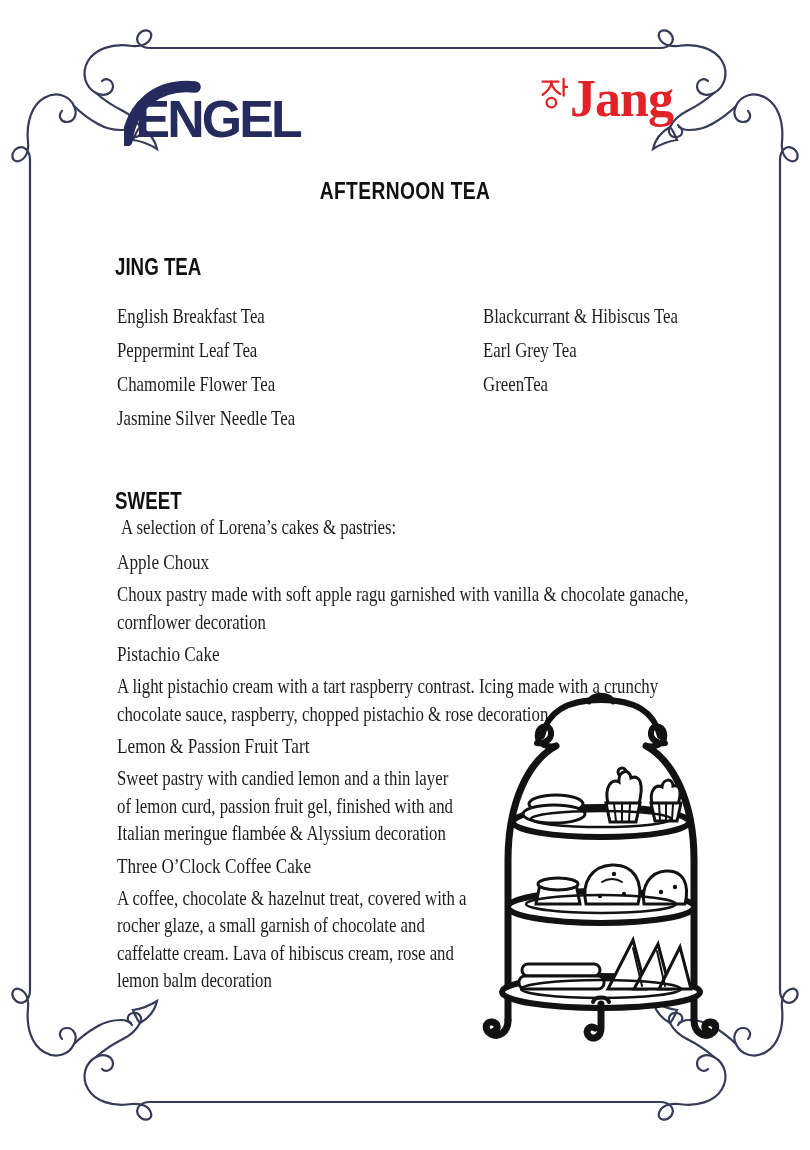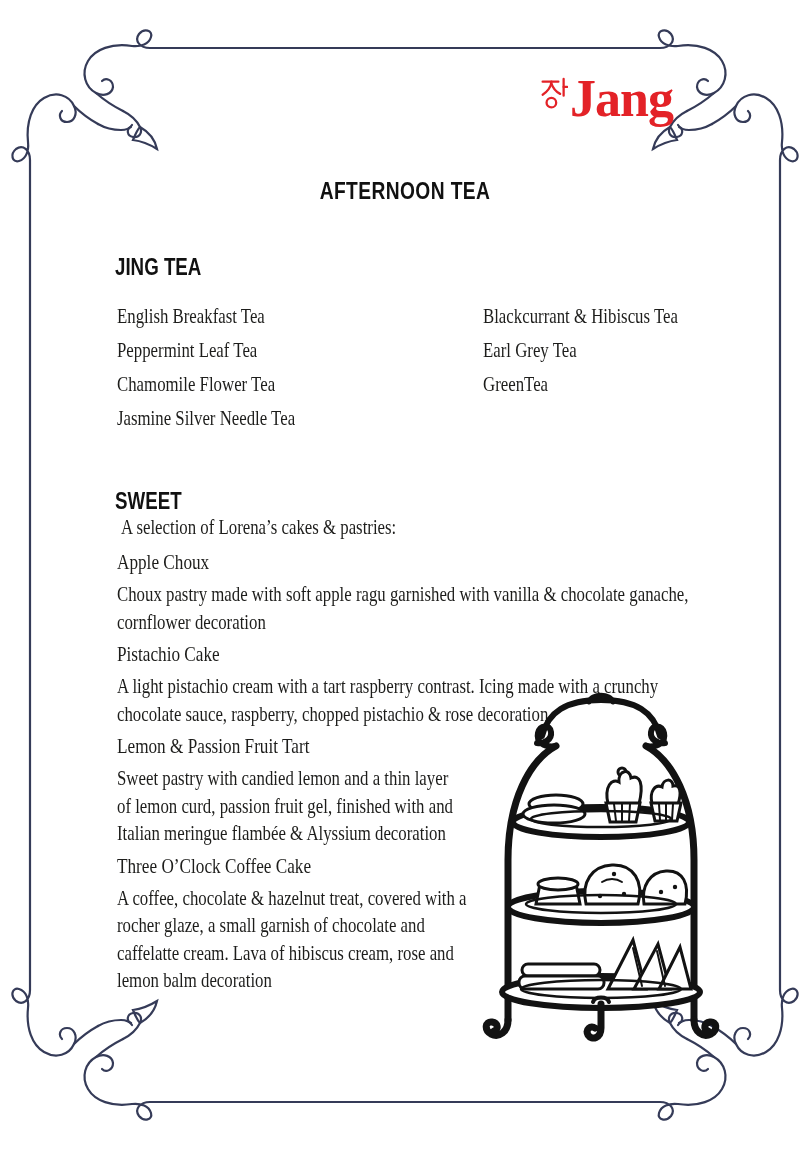--- a/index.html
+++ b/index.html
@@ -62,20 +62,26 @@
     <use href="#corner" transform="translate(0,1150) scale(1,-1)"></use>
     <use href="#corner" transform="translate(810,1150) scale(-1,-1)"></use>
     <g stroke="#353b58" stroke-width="2.2">
       <line x1="160" y1="48" x2="650" y2="48"></line>
       <line x1="160" y1="1102" x2="650" y2="1102"></line>
       <line x1="30" y1="172" x2="30" y2="978"></line>
       <line x1="780" y1="172" x2="780" y2="978"></line>
     </g>
   </svg>
 
+  <div class="abs" style="left:124px;top:72px;">
+    <svg width="192" height="74" viewBox="0 0 200 74">
+      <path d="M3,70 C8,34 34,10 74,14" stroke="#252b5c" stroke-width="12" fill="none" stroke-linecap="round"></path>
+      <text x="12" y="66" font-family="Liberation Sans, sans-serif" font-weight="bold" font-size="54" letter-spacing="-3" fill="#252b5c">ENGEL</text>
+    </svg>
+  </div>
 
   <div class="abs jang-logo" style="left:540px;top:74px;">
     <svg class="jang-kr" width="28" height="32" viewBox="0 0 32 36">
       <g stroke="#e32227" stroke-width="2.6" fill="none" stroke-linecap="round">
         <path d="M3,5 L21,5"></path>
         <path d="M13,5 C13,11 8,17 3,20"></path>
         <path d="M13,7 C15,13 19,17 23,19"></path>
         <path d="M27,2 L27,21"></path>
         <path d="M27,11 L31,11"></path>
         <circle cx="13" cy="29" r="5.5"></circle>

